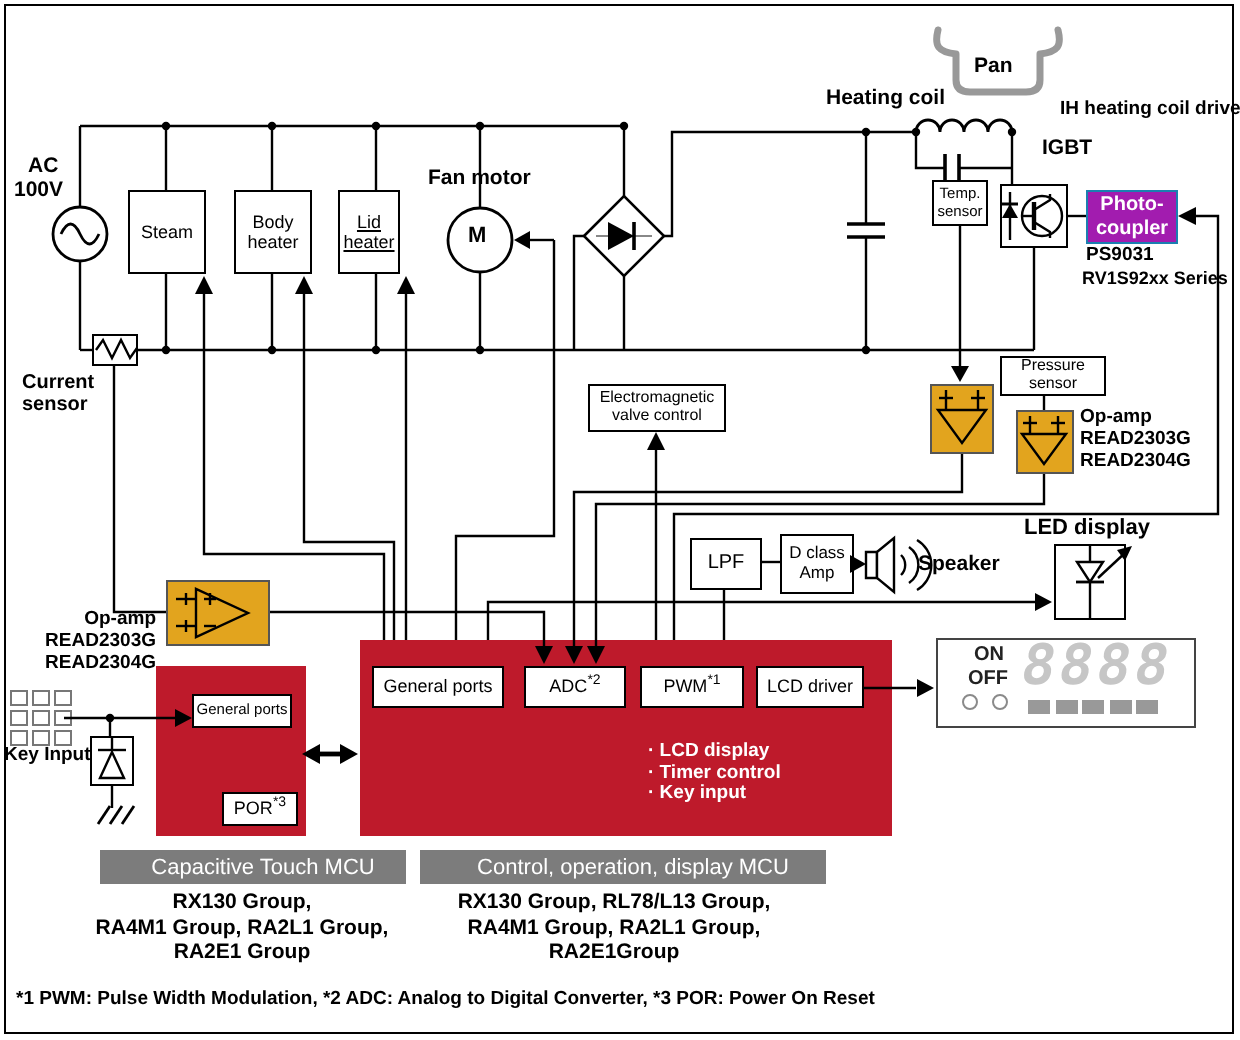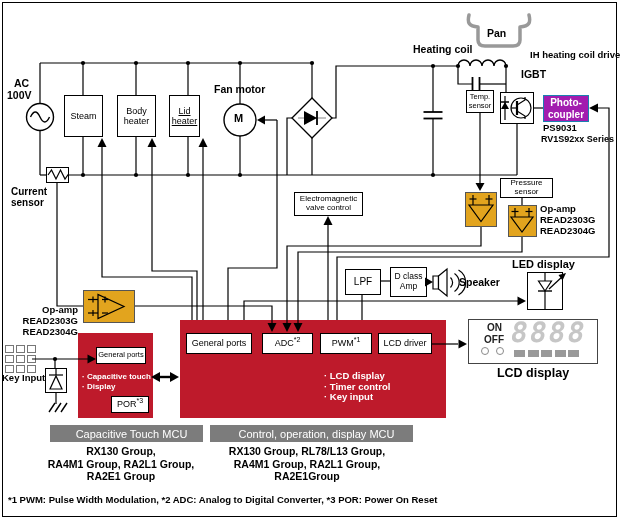--- a/index.html
+++ b/index.html
@@ -53,21 +53,20 @@
     <div>READ2304G</div>
   </div>
   <div class="lbl" style="left:540px;top:203px;font-size:9.5px;line-height:11px;">
     <div>Op-amp</div>
     <div>READ2303G</div>
     <div>READ2304G</div>
   </div>
 
   <div class="lbl" style="left:459px;top:276px;">Speaker</div>
   <div class="lbl" style="left:512px;top:258px;font-size:11px;">LED display</div>
-  <div class="lbl" style="left:468px;top:366px;width:130px;text-align:center;font-size:12.5px;">LCD display</div>
   <div class="lbl" style="left:2px;top:373px;font-size:9.5px;">Key Input</div>
 
   <div class="box" style="left:64px;top:95px;width:39px;height:42px;font-size:9px;">
     <div>Steam</div>
   </div>
   <div class="box" style="left:117px;top:95px;width:39px;height:42px;font-size:9px;">
     <div>Body</div>
     <div>heater</div>
   </div>
   <div class="box" style="left:169px;top:95px;width:31px;height:42px;font-size:9px;text-decoration:underline;">
@@ -126,24 +125,20 @@
   <div class="grid-key" style="left:16px;top:355px;"></div>
   <div class="grid-key" style="left:27px;top:355px;"></div>
   <div class="grid-key" style="left:5px;top:365px;"></div>
   <div class="grid-key" style="left:16px;top:365px;"></div>
   <div class="grid-key" style="left:27px;top:365px;"></div>
   <div class="box" style="left:45px;top:368px;width:22px;height:25px;"></div>
 
   <div class="box nb" style="left: 78px; top: 333px; width: 75px; height: 85px; z-index: 2; background-color: rgb(190, 26, 43);"></div>
   <div class="box" style="left:96px;top:347px;width:50px;height:17px;font-size:7.5px;z-index:4;">
     <div>General ports</div>
-  </div>
-  <div class="bullets small" style="left:82px;top:372px;">
-    <div>· Capacitive touch</div>
-    <div>· Display</div>
   </div>
   <div class="box" style="left:111px;top:396px;width:38px;height:17px;font-size:9px;z-index:4;">
     <div><span>POR</span><sup>*3</sup></div>
   </div>
 
   <div class="box nb" style="left: 180px; top: 320px; width: 266px; height: 98px; z-index: 2; background-color: rgb(190, 26, 43);"></div>
   <div class="box" style="left:186px;top:333px;width:66px;height:21px;font-size:9px;z-index:4;">
     <div>General ports</div>
   </div>
   <div class="box" style="left:262px;top:333px;width:51px;height:21px;font-size:9px;z-index:4;">

